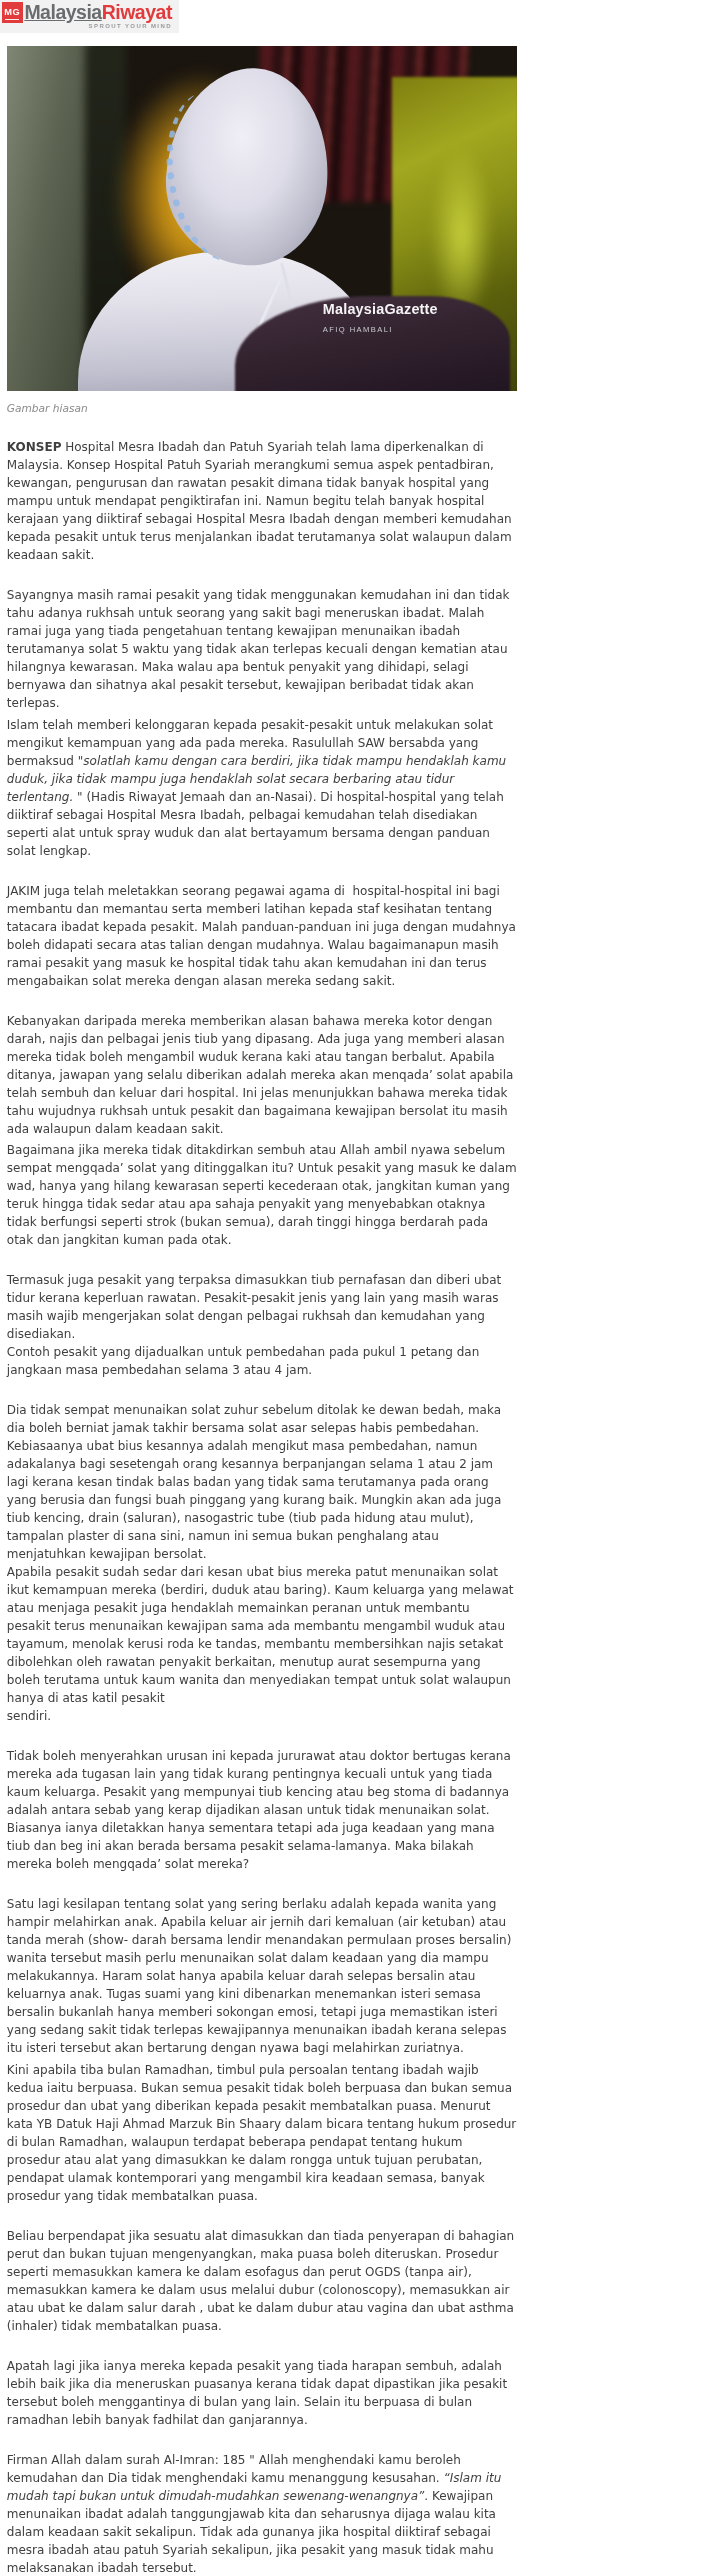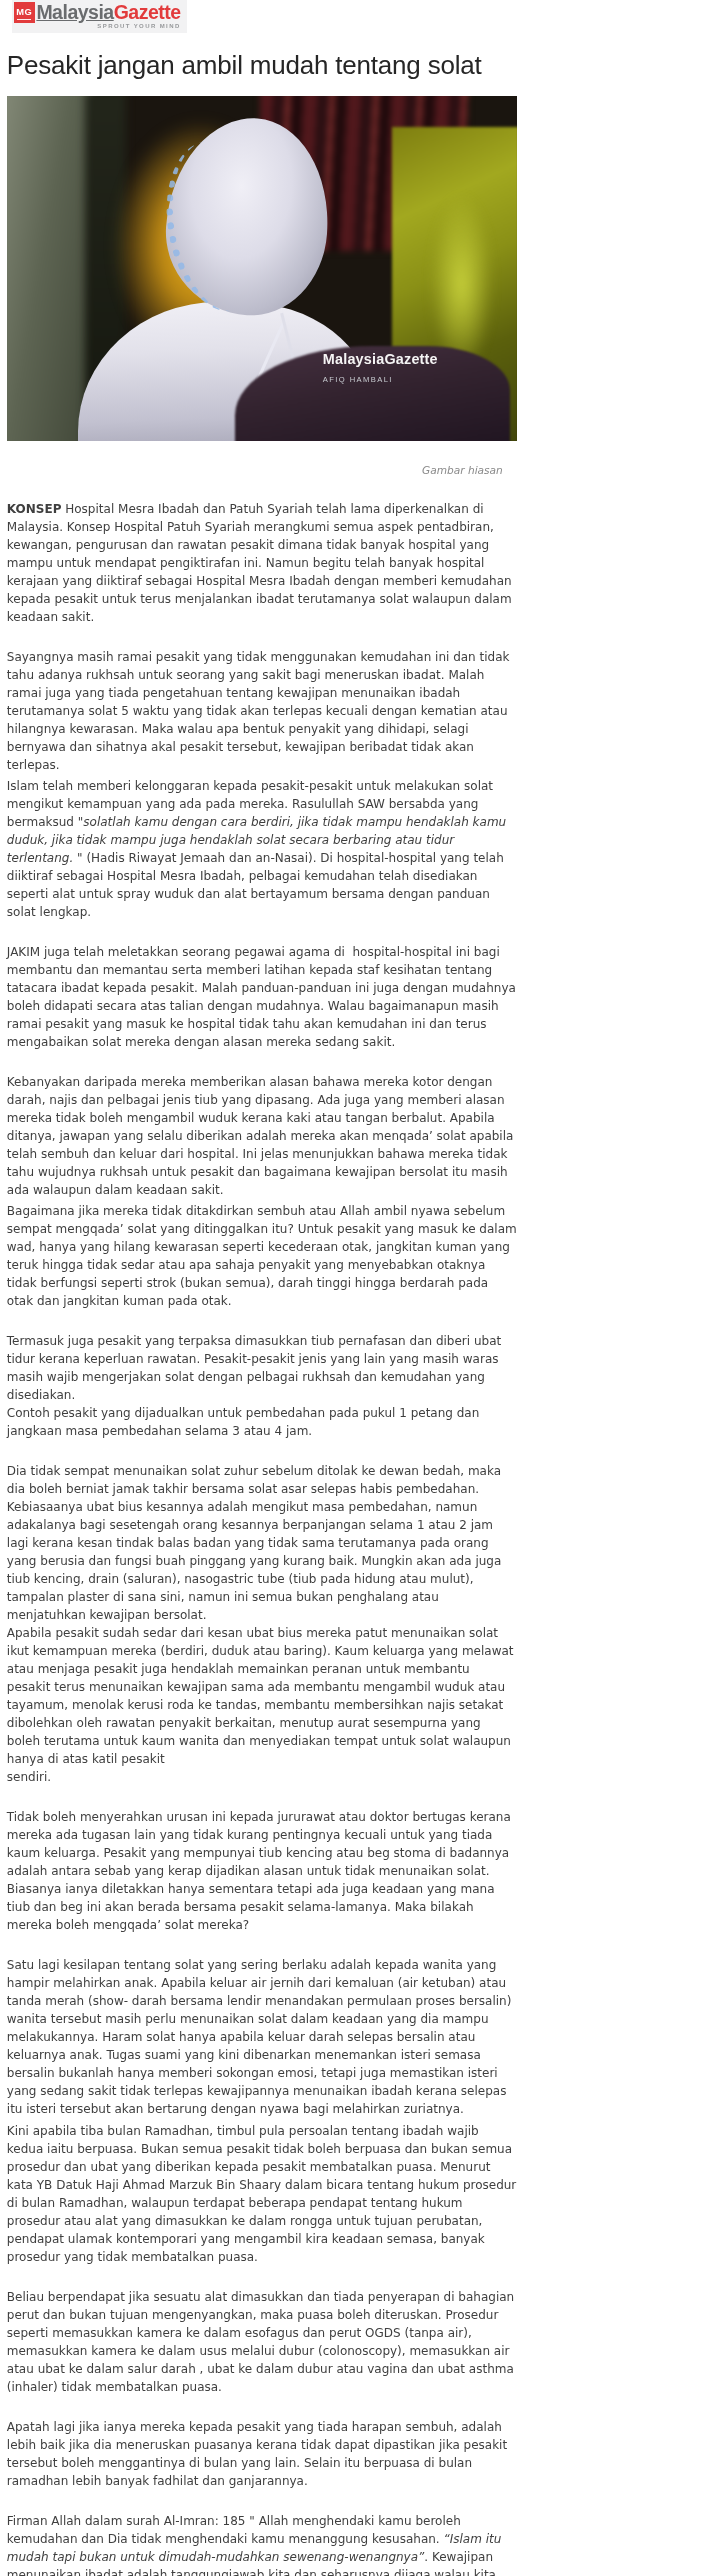--- a/index.html
+++ b/index.html
@@ -1,20 +1,20 @@
 <!DOCTYPE html>
 <html style="font-size:13.6px"><head>
 <meta charset="utf-8">
 <style>
   html,body{margin:0;padding:0;background:#ffffff;}
   body{width:707px;font-family:"DejaVu Sans",sans-serif;}
   .page{width:707px;background:#fff;}
 
   
-  .masthead{padding:0;margin-left:12px;}
+  .masthead{padding:0;}
   .logo{display:inline-block;background:#f2f2f3;padding:1.7px 6.8px 2.5px 1.7px;text-decoration:none;}
   .logo-row{display:flex;align-items:center;}
   .mg-box{position:relative;width:21px;height:21px;background:#e23b3c;display:flex;align-items:center;justify-content:center;margin-right:1.7px;}
   .mg-text{color:#fff;font:700 9.3px/9.3px "Liberation Sans",sans-serif;letter-spacing:0.4px;}
   .mg-bar{position:absolute;left:3.4px;right:3.4px;bottom:2.5px;height:1.7px;background:rgba(255,255,255,.9);}
   .logo-word{font:700 19.5px/21px "Liberation Sans",sans-serif;letter-spacing:-0.5px;white-space:nowrap;}
   .word-gray{color:#6a6c6e;text-decoration:underline;}
   .word-red{color:#e23b3c;}
   .tagline{display:block;text-align:right;font:700 6px/7.6px "Liberation Sans",sans-serif;letter-spacing:1.4px;color:#97999b;margin-top:0;}
 
@@ -38,21 +38,21 @@
   .ph-trim{left:161px;top:44px;width:95px;height:172px;border-left:7.6px dotted #93b9e8;border-radius:50%;transform:rotate(-10deg);opacity:.85;}
   .ph-garment{left:71px;top:206px;width:292px;height:141px;background:linear-gradient(178deg,#f1f0f6 0%,#e2e1ea 35%,#c2c1d0 80%,#abaaba 100%);border-radius:48% 44% 0 0/92% 70% 0 0;}
   .ph-tie1{left:260px;top:219px;width:3.4px;height:82px;background:#e9e9f2;transform:rotate(24deg);border-radius:1.7px;}
   .ph-tie2{left:282px;top:216px;width:2.5px;height:73px;background:#dfdfe9;transform:rotate(-14deg);}
   .ph-tas{width:10.2px;height:10.2px;border-radius:50%;background:#86aede;opacity:.9;}
   .t1{left:255px;top:285px;} .t2{left:274px;top:297px;} .t3{left:292px;top:282px;}
   .ph-fore{left:228px;top:250px;width:275px;height:99px;background:linear-gradient(170deg,#463141 0%,#33232f 45%,#201521 100%);border-radius:50% 30% 0 0/70% 45% 0 0;filter:blur(0.8px);}
   .wm{left:316px;top:255px;}
   .wm-name{font:700 14.4px/17px "Liberation Sans",sans-serif;color:#ffffff;opacity:.95;letter-spacing:0.2px;}
   .wm-credit{font:7.6px/9.3px "Liberation Sans",sans-serif;color:#c9cdd2;letter-spacing:1.4px;margin-top:7px;}
-  .caption{display:block;width:496px;text-align:right;font:italic 10.6px/16px "DejaVu Sans",sans-serif;color:#8a8a8a;margin-top:21px;}
+  .caption{display:block;width:496px;font:italic 10.6px/16px "DejaVu Sans",sans-serif;color:#8a8a8a;margin-top:9px;}
 
   
   .bodytext{width:510px;margin:22px 0 0 6.8px;font:12px/18px "DejaVu Sans",sans-serif;color:#3f3f3f;}
   .para{margin:3.4px 0 0 0;white-space:pre-wrap;}
   .para:first-child{margin-top:5px;}
   .para.mt-lg{margin-top:22px;}
   .para strong{font-weight:700;}
   .para em{font-style:italic;}
 </style>
 </head>
@@ -60,27 +60,26 @@
 
 <div class="page">
 
   <header class="masthead">
     <a class="logo">
       <span class="logo-row">
         <span class="mg-box">
           <span class="mg-text">MG</span>
           <span class="mg-bar"></span>
         </span>
-        <span class="logo-word"><span class="word-gray">Malaysia</span><span class="word-red">Gazette</span></span>
+        <span class="logo-word"><span class="word-gray">Malaysia</span><span class="word-red">Riwayat</span></span>
       </span>
       <span class="tagline">SPROUT YOUR MIND</span>
     </a>
   </header>
 
-  <h1 class="title">Pesakit jangan ambil mudah tentang solat</h1>
 
 
   <figure class="figure">
     <div class="photo">
       <div class="ph ph-left"></div>
       <div class="ph ph-strip"></div>
       <div class="ph ph-bokeh"></div>
       <div class="ph ph-curtain"></div>
       <div class="ph ph-satin"></div>
       <div class="ph ph-satin-hi"></div>

